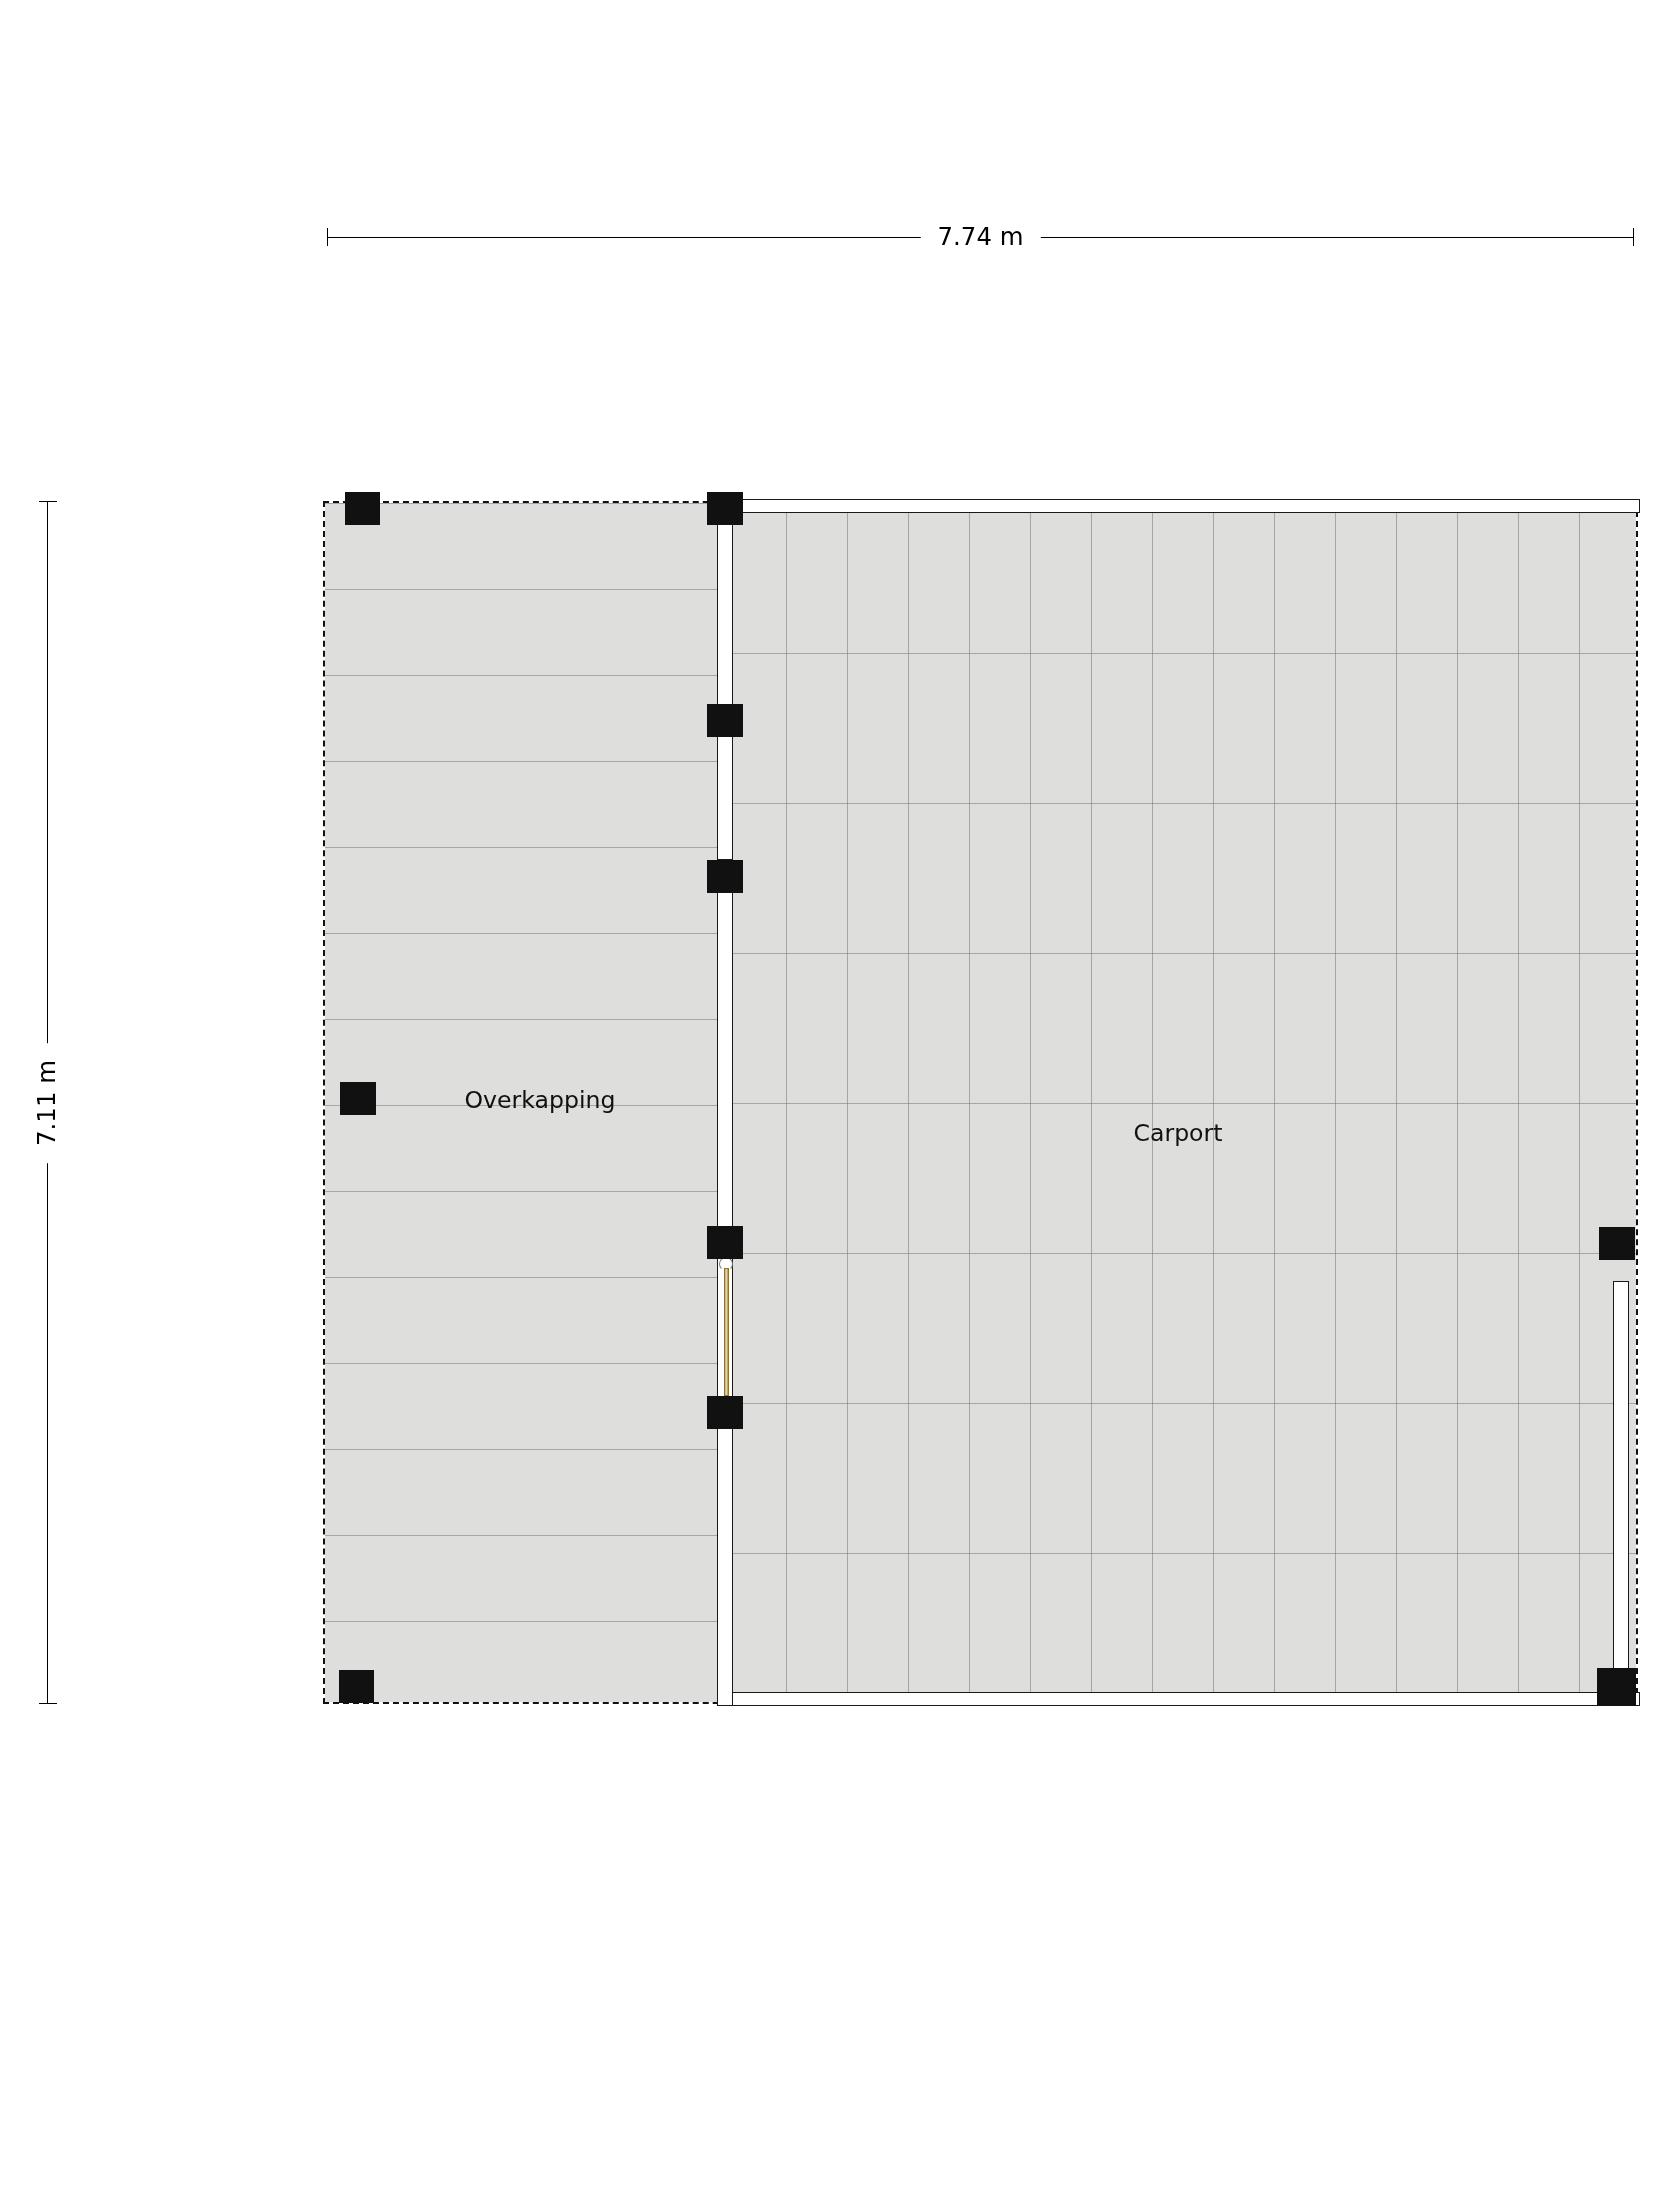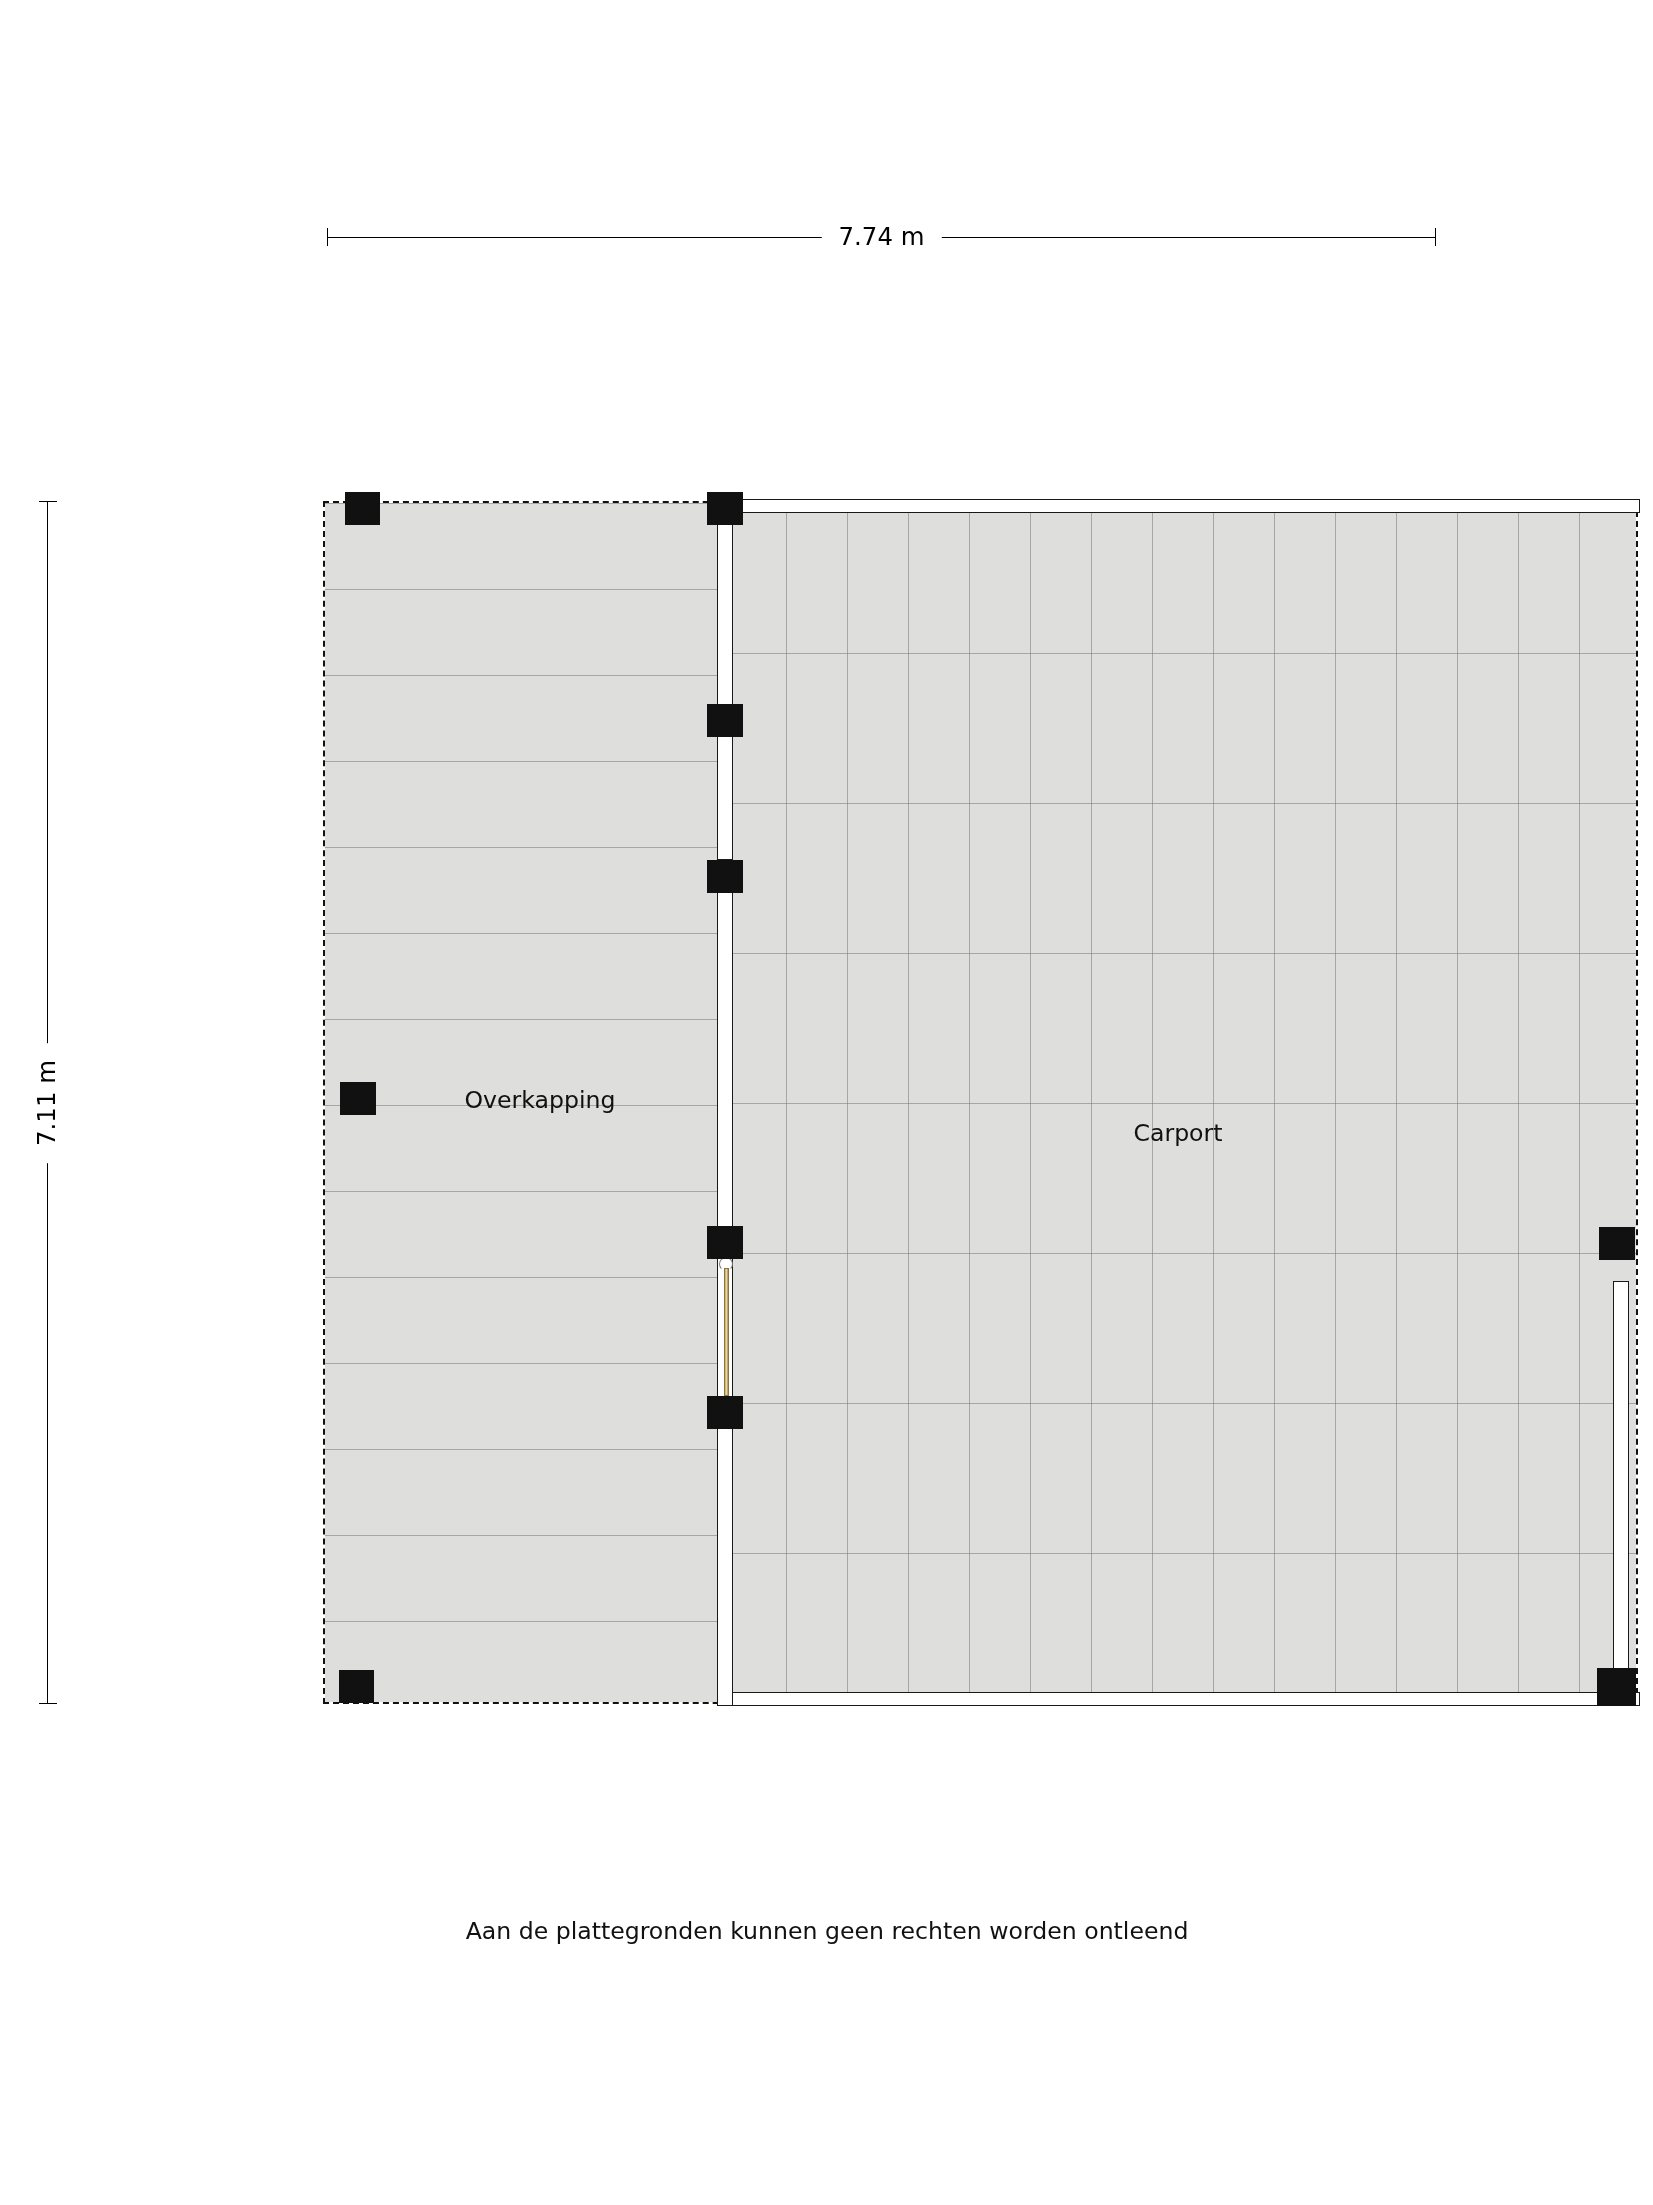--- a/index.html
+++ b/index.html
@@ -13,21 +13,21 @@
     font-family: "DejaVu Sans", sans-serif;
     position: relative;
     overflow: hidden;
   }
 
   
   .dim-top {
     position: absolute;
     left: 327px;
     top: 221px;
-    width: 1109px;
+    width: 1307px;
     height: 31.5px;
   }
   .dim-top .line {
     position: absolute;
     top: 15.8px;
     left: 0;
     width: 100%;
     height: 0.8px;
     background: #000;
   }
@@ -281,15 +281,14 @@
   <div class="post" style="left:384px;top:895px;width:36px;height:33px;"></div>
   <div class="post" style="left:1276px;top:726px;width:36px;height:33px;"></div>
   <div class="post" style="left:15.8px;top:1169px;width:35px;height:33px;"></div>
   <div class="post" style="left:1274px;top:1167px;width:39px;height:38px;"></div>
 
   <div class="room-label label-overkapping">Overkapping</div>
   <div class="room-label label-carport">Carport</div>
 </div>
 
 <div class="footer">
-  <div>Aan de plattegronden kunnen geen rechten worden ontleend</div>
 </div>
 
 
 </body></html>

